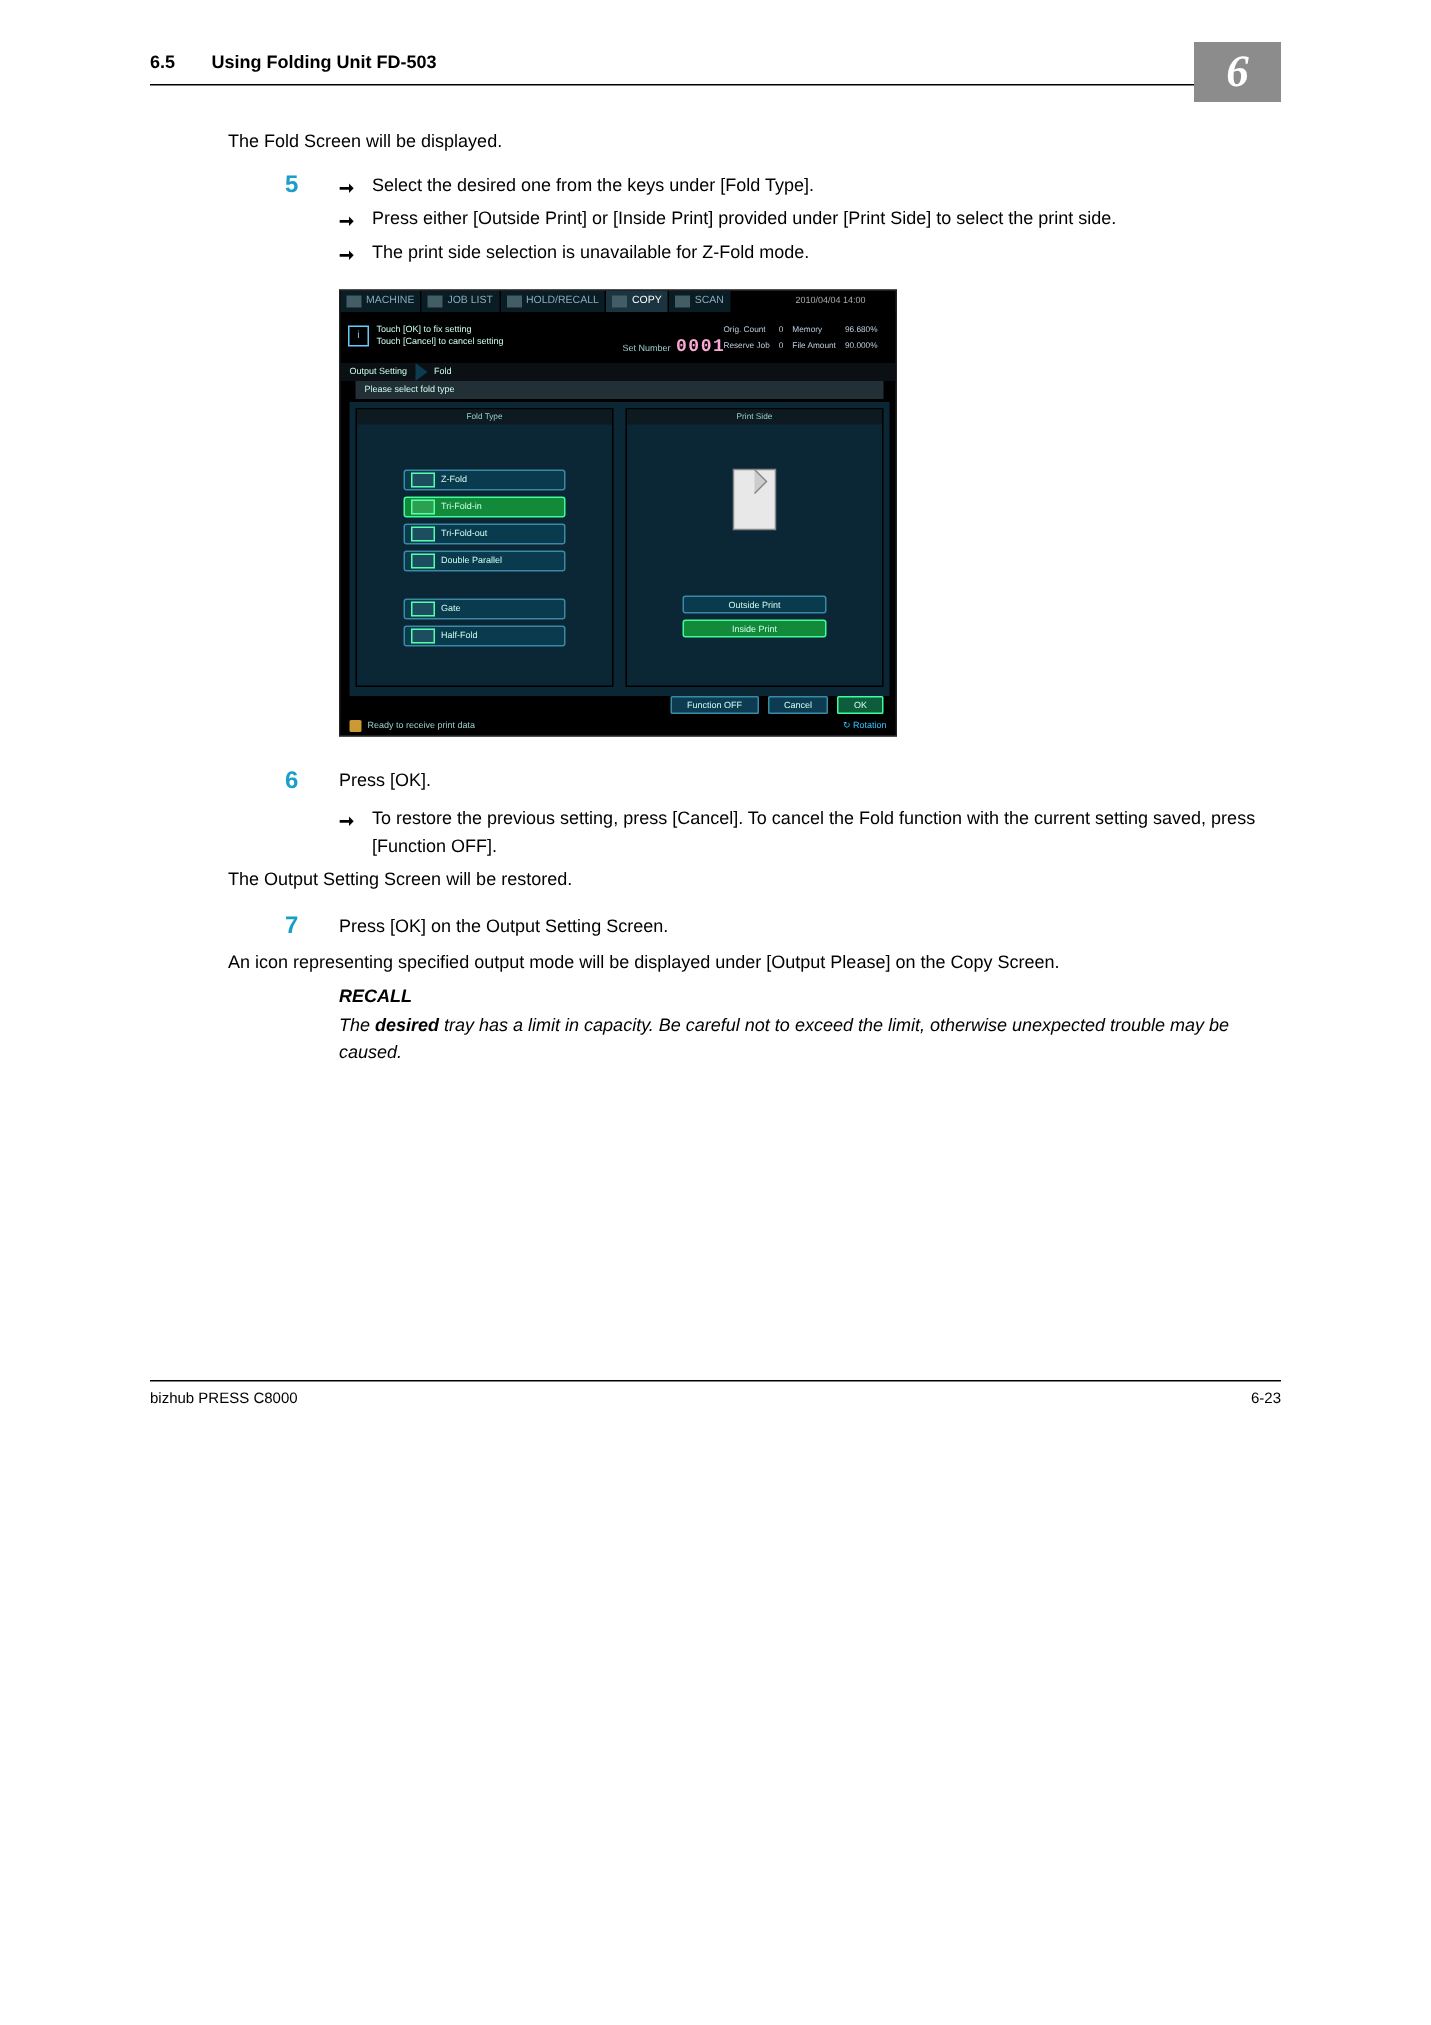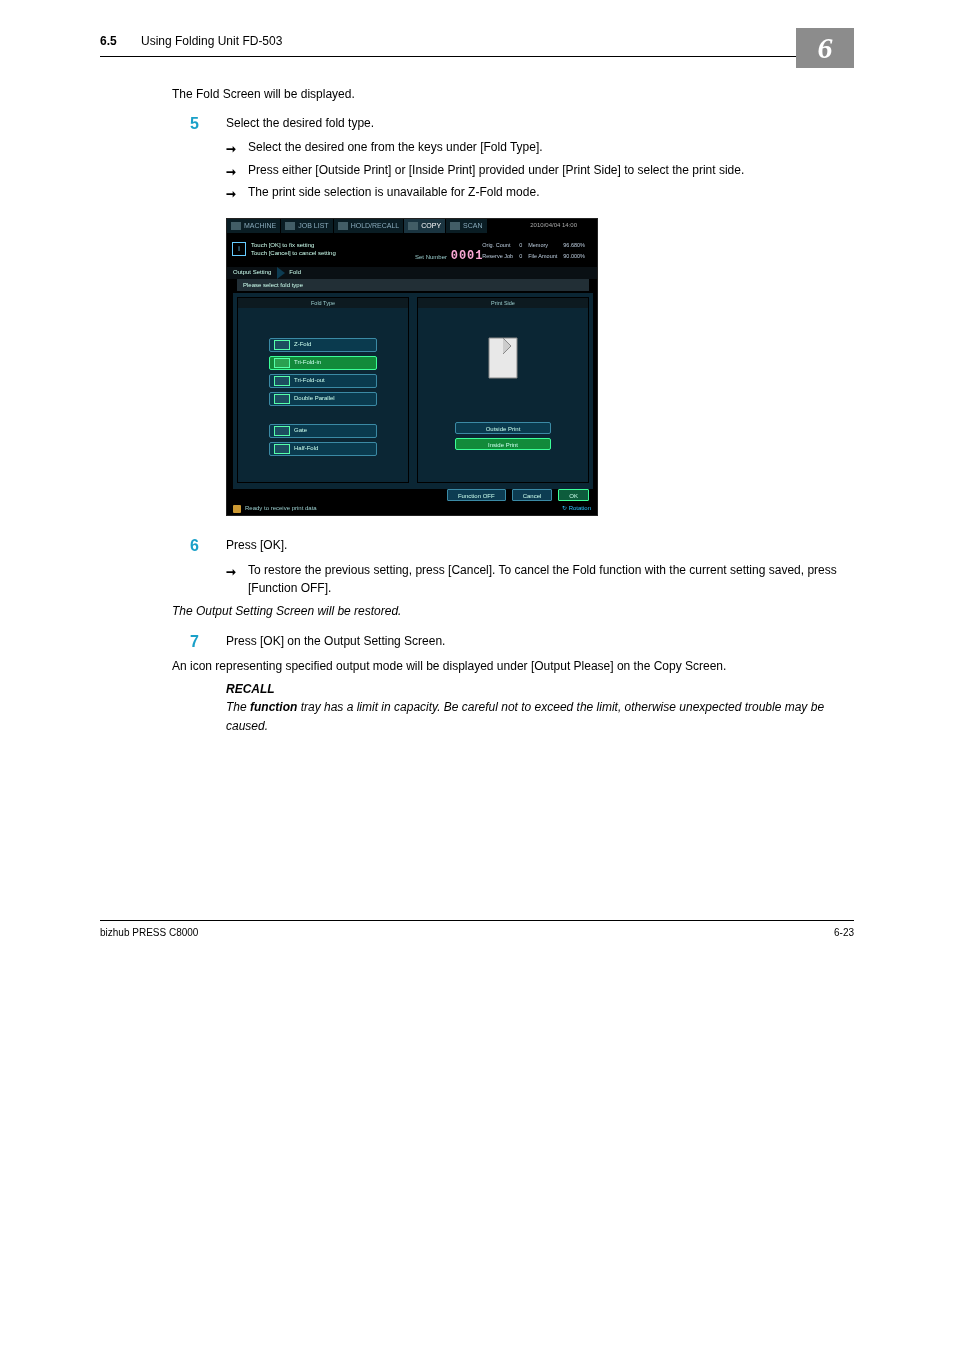--- a/index.html
+++ b/index.html
@@ -3,27 +3,27 @@
 <meta charset="utf-8">
 <style>
   * { box-sizing: border-box; margin: 0; padding: 0; }
   html, body { width: 954px; height: 1350px; background: #fff; font-family: Arial, Helvetica, sans-serif; color: #000; }
   .page { position: relative; width: 954px; height: 966px; }
 
   
   .hdr { position: absolute; top: 34px; left: 0; width: 954px; }
   .hdr-line { position: absolute; left: 100px; top: 22px; width: 754px; height: 1px; background: #000; }
   .hdr-section { position: absolute; left: 100px; top: 0; font-size: 12px; font-weight: bold; }
-  .hdr-title { position: absolute; left: 141px; top: 0; font-size: 12px; font-weight: normal; }
+  .hdr-title { position: absolute; left: 141px; top: 0; font-size: 12px; font-weight: bold; }
   .hdr-badge { position: absolute; right: 100px; top: -6px; width: 58px; height: 40px; background: #8c8c8c; display:flex; align-items:center; justify-content:center; }
   .hdr-badge span { color:#fff; font-size:30px; font-weight:bold; font-style:italic; font-family: Georgia, 'Times New Roman', serif; }
 
   
   .body { position: absolute; left: 100px; top: 85px; width: 754px; font-size: 12px; line-height: 1.55; }
-  .para { margin-left: 72px; margin-bottom: 10px; }
+  .para { margin-left: 52px; margin-bottom: 10px; }
   .step { position: relative; margin-bottom: 6px; }
   .stepnum { position: absolute; left: 90px; top: -2px; color: #1aa0c8; font-size: 16px; font-weight: bold; }
   .steptext { margin-left: 126px; }
   .bullets { margin-left: 126px; margin-top: 6px; margin-bottom: 10px; }
   .bullet { position: relative; padding-left: 22px; margin-bottom: 4px; }
   .bullet .arrow { position:absolute; left:0; top:2px; font-size:12px; font-weight:bold; }
   .notice-lbl { font-style: italic; font-weight: bold; margin-left:126px; margin-top:4px;}
   .notice-txt { font-style: italic; margin-left:126px; }
   .notice-txt b { font-weight:bold; }
 
@@ -87,21 +87,20 @@
         <span>6</span>
       </div>
   </div>
 
   <div class="body">
 
     <div class="para">The Fold Screen will be displayed.</div>
 
     <div class="step">
       <div class="stepnum">5</div>
-      <div class="steptext">Select the desired fold type.</div>
     </div>
     <div class="bullets">
       <div class="bullet"><span class="arrow">➞</span><span>Select the desired one from the keys under [Fold Type].</span></div>
       <div class="bullet"><span class="arrow">➞</span><span>Press either [Outside Print] or [Inside Print] provided under [Print Side] to select the print side.</span></div>
       <div class="bullet"><span class="arrow">➞</span><span>The print side selection is unavailable for Z-Fold mode.</span></div>
     </div>
 
     <div class="fig-wrap">
       <div class="fig">
 
@@ -223,30 +222,30 @@
       </div>
     </div>
 
     <div class="step">
       <div class="stepnum">6</div>
       <div class="steptext">Press [OK].</div>
     </div>
     <div class="bullets" style="margin-bottom:2px;">
       <div class="bullet"><span class="arrow">➞</span><span>To restore the previous setting, press [Cancel]. To cancel the Fold function with the current setting saved, press [Function OFF].</span></div>
     </div>
-    <div class="para" style="margin-bottom:12px;font-style:italic;">The Output Setting Screen will be restored.</div>
+    <div class="para" style="margin-bottom:12px;">The Output Setting Screen will be restored.</div>
 
     <div class="step">
       <div class="stepnum">7</div>
       <div class="steptext">Press [OK] on the Output Setting Screen.</div>
     </div>
     <div class="para" style="margin-top:6px; margin-bottom:2px;">An icon representing specified output mode will be displayed under [Output Please] on the Copy Screen.</div>
     <div class="notice-lbl">RECALL</div>
     <div class="notice-txt">
-      <span>The </span><b>function</b><span> tray has a limit in capacity. Be careful not to exceed the limit, otherwise unexpected trouble may be caused.</span>
+      <span>The </span><b>desired</b><span> tray has a limit in capacity. Be careful not to exceed the limit, otherwise unexpected trouble may be caused.</span>
     </div>
 
   </div>
 
   <div class="ftr-line"></div>
   <div class="ftr-left">bizhub PRESS C8000</div>
   <div class="ftr-right">6-23</div>
 
 </div>
 

